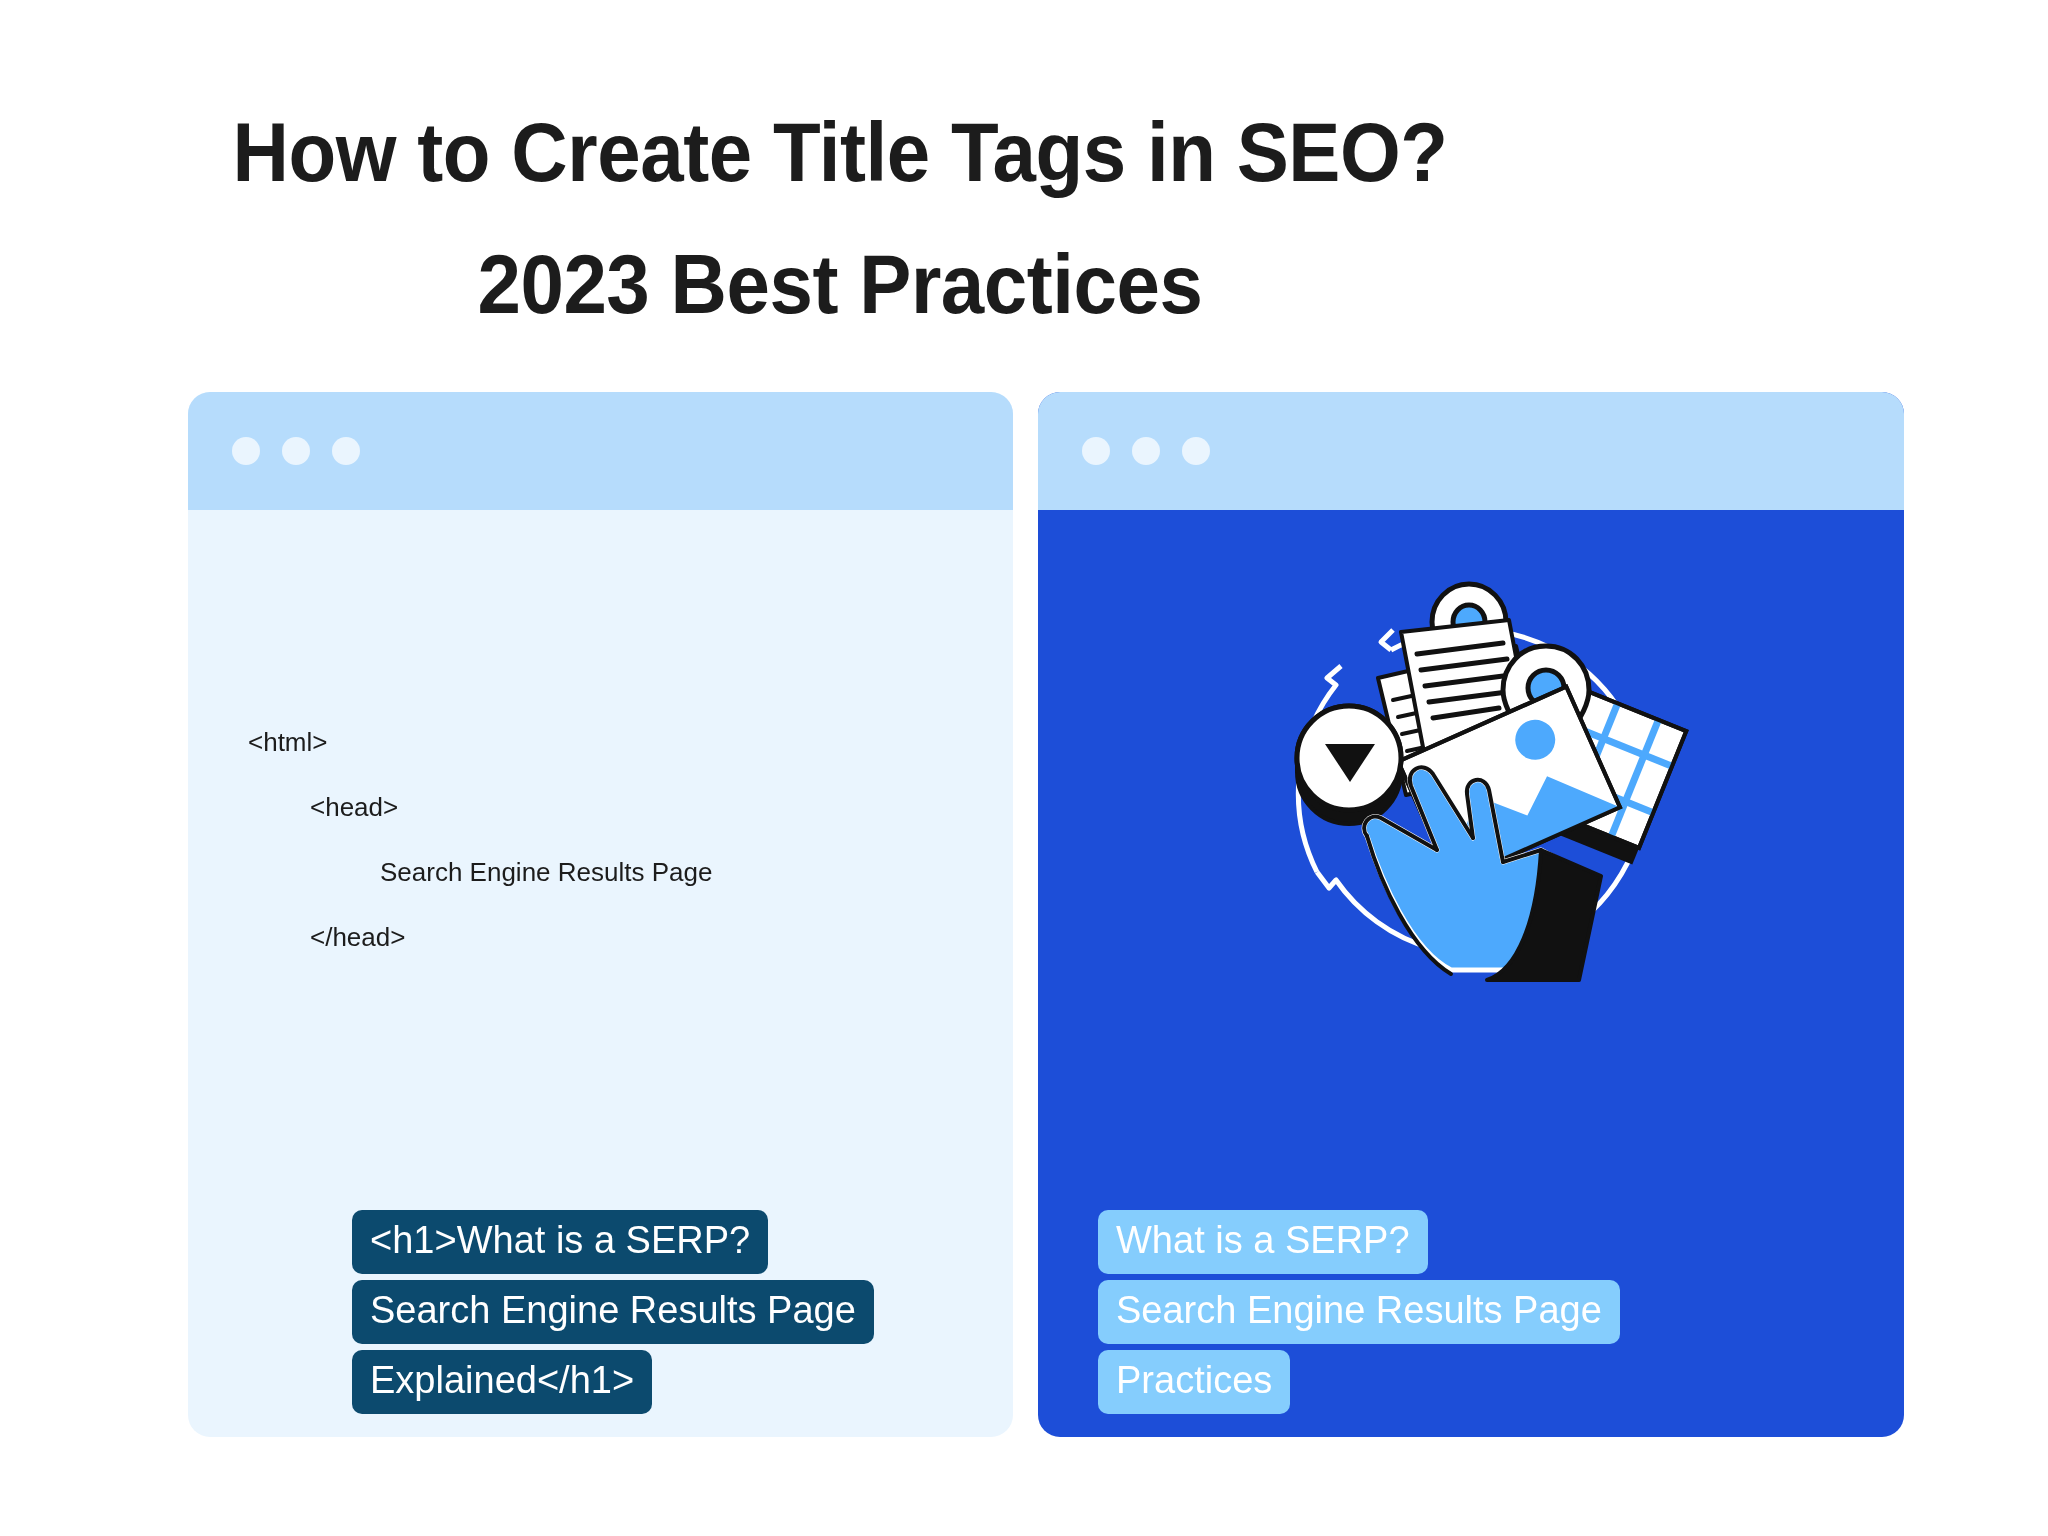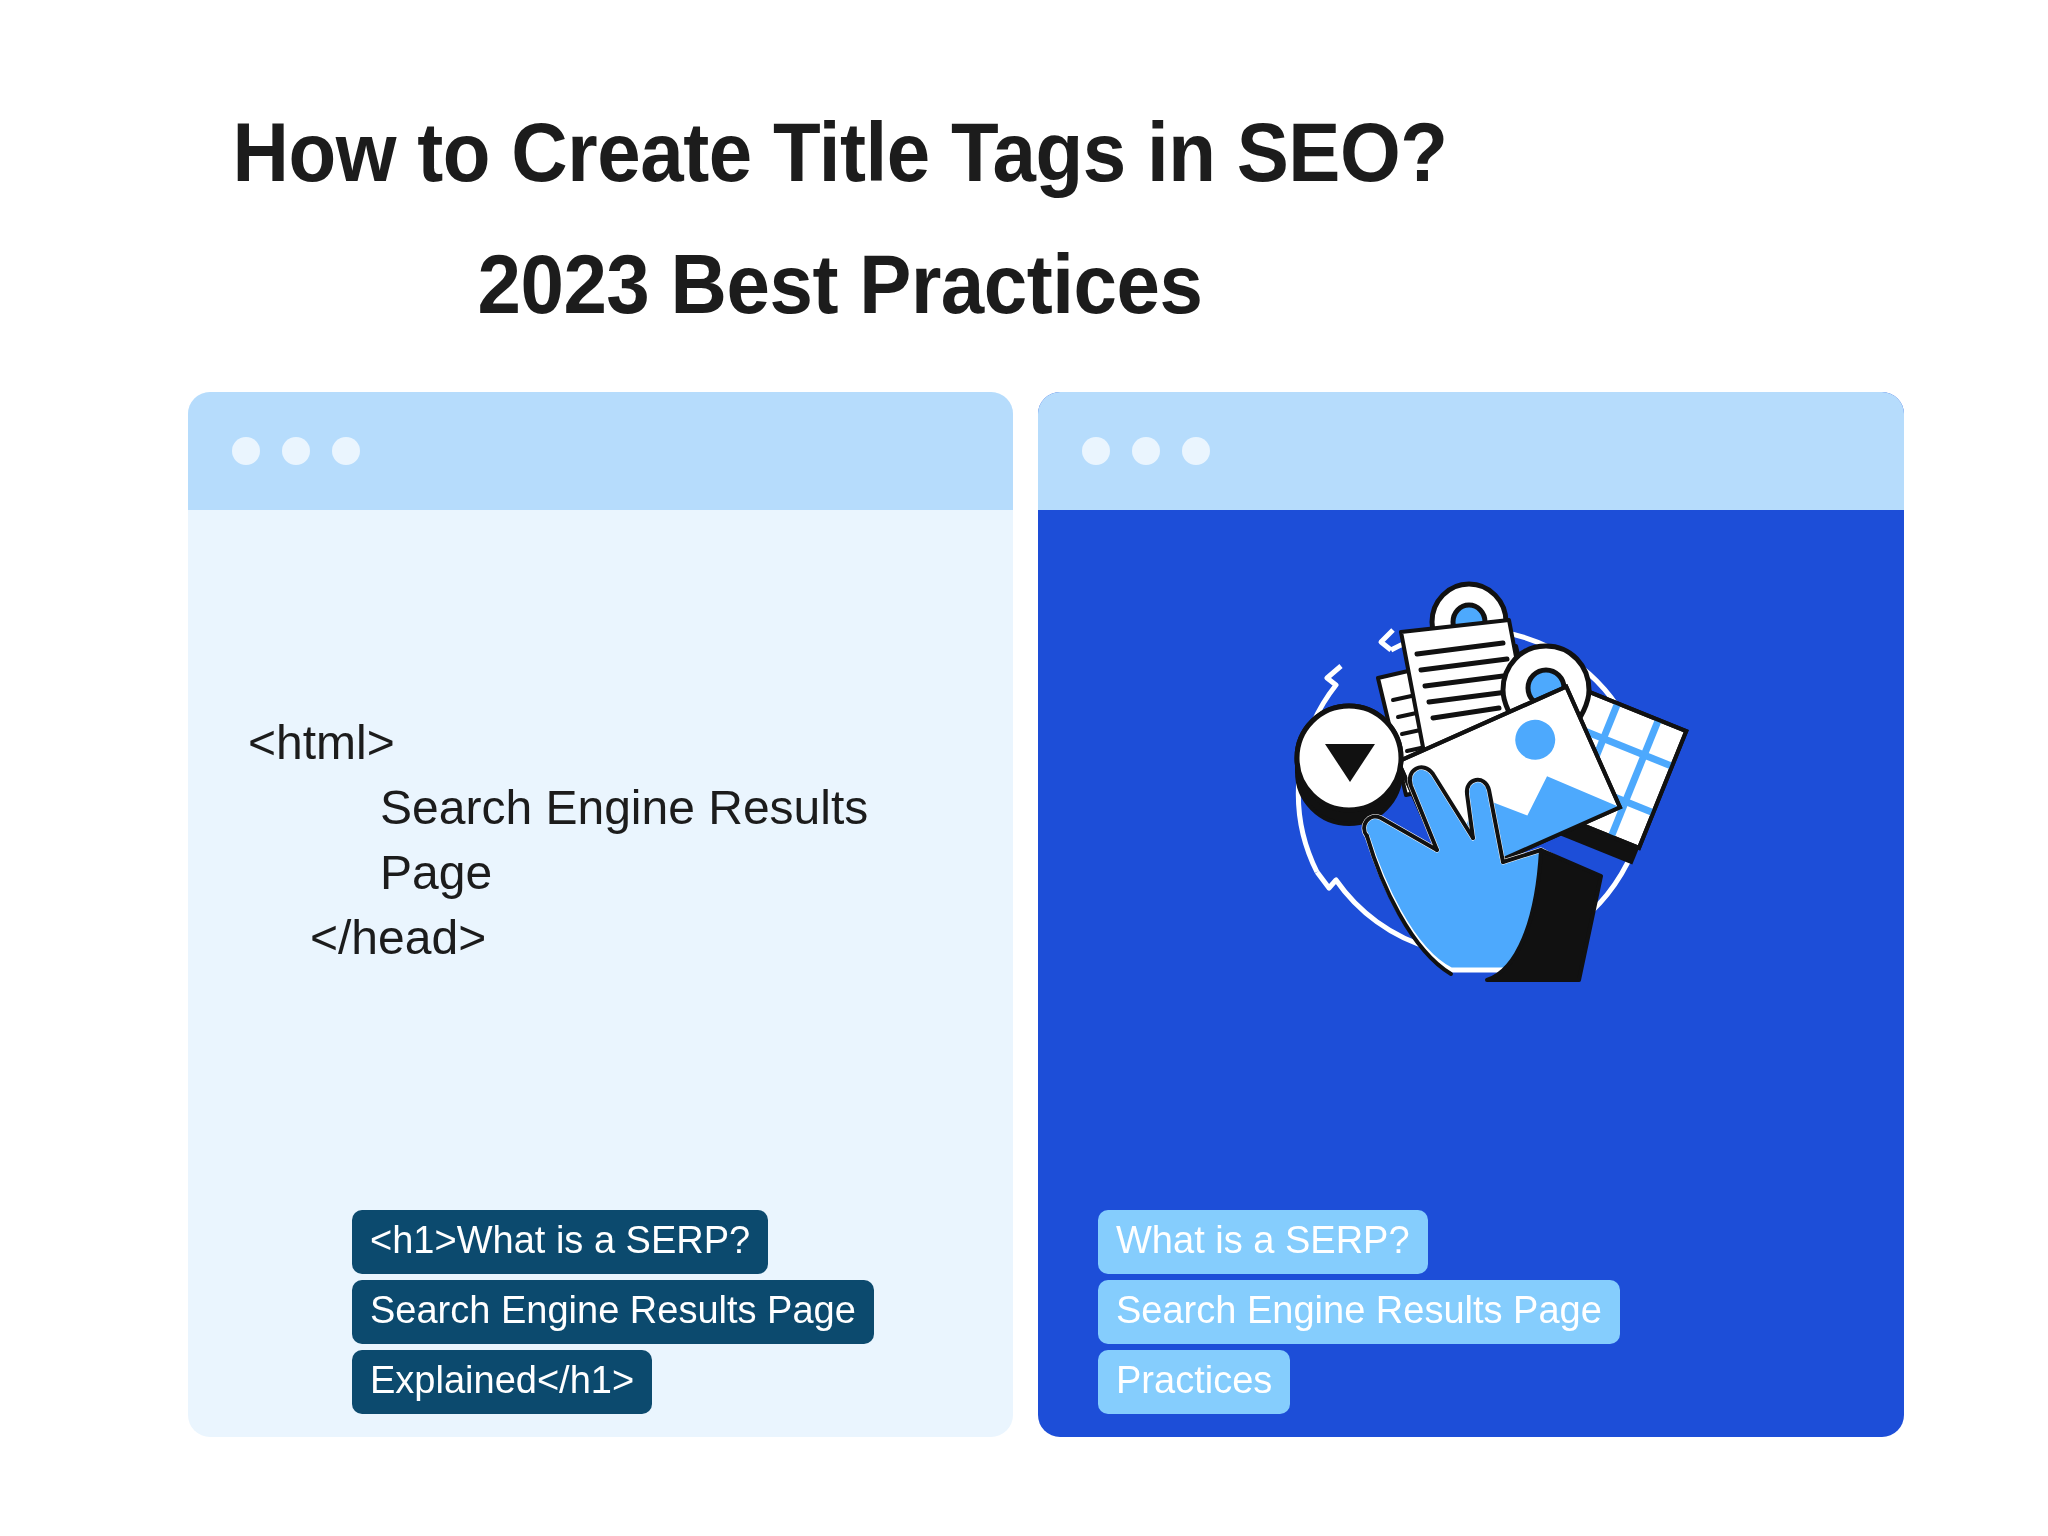--- a/index.html
+++ b/index.html
@@ -78,21 +78,21 @@
   }
 
   
   .code-block {
     position: absolute;
     left: 60px;
     top: 200px;
     width: 720px;
     color: #1c1c1c;
     font-family: "Liberation Sans", sans-serif;
-    font-size: 48px;
+    font-size: 26px;
     line-height: 65px;
   }
   .code-line { white-space: pre-wrap; }
   .indent-1 { padding-left: 62px; }
   .indent-2 { padding-left: 132px; }
 
   
   .chip-stack {
     position: absolute;
     left: 0;
@@ -137,20 +137,21 @@
   <div class="panel-titlebar">
     <span class="dot"></span>
     <span class="dot"></span>
     <span class="dot"></span>
   </div>
 
   <div class="panel-body">
 
     <div class="code-block">
       <div class="code-line">&lt;html&gt;</div>
+      <div class="code-line indent-1">&lt;head&gt;</div>
       <div class="code-line indent-2">Search Engine Results Page</div>
       <div class="code-line indent-1">&lt;/head&gt;</div>
     </div>
 
     <div class="chip-stack chip-stack-left">
       <span class="chip chip-left">&lt;h1&gt;What is a SERP?</span>
       <span class="chip chip-left">Search Engine Results Page</span>
       <span class="chip chip-left">Explained&lt;/h1&gt;</span>
     </div>
 

